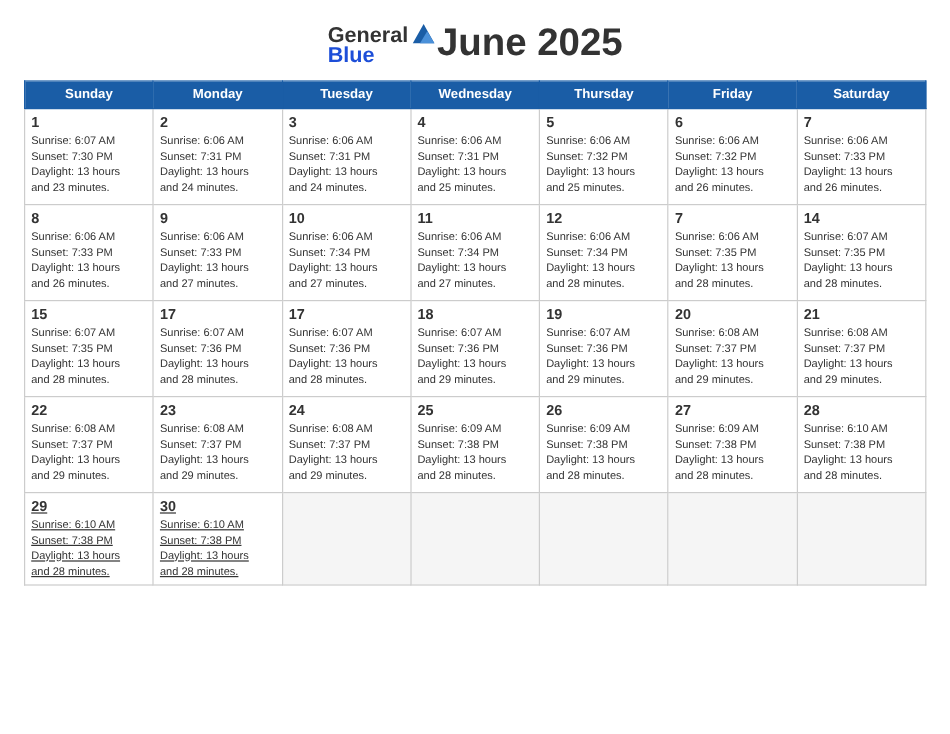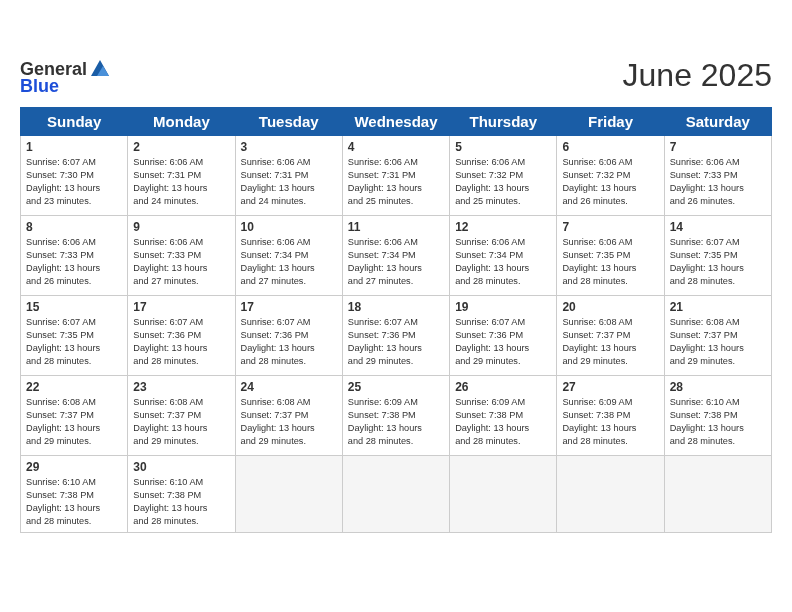--- a/index.html
+++ b/index.html
@@ -11,24 +11,23 @@
       overflow: hidden;
     }
     .page {
       width: 792px;
       height: 612px;
       padding: 18px 20px 10px 20px;
       background: #fff;
     }
     .header {
       display: flex;
-      justify-content: space-between;
+      justify-content: center;
       align-items: flex-start;
       margin-bottom: 10px;
-      margin-top: 40px;
     }
     .logo {
       display: flex;
       flex-direction: column;
       align-items: flex-start;
     }
     .logo-text {
       display: flex;
       align-items: center;
     }
@@ -45,58 +44,59 @@
     .logo-icon {
       width: 22px;
       height: 22px;
       margin-left: 2px;
     }
     .title-area {
       text-align: right;
     }
     .month-title {
       font-size: 32px;
-      font-weight: normal;
+      font-weight: bold;
       color: #333;
       line-height: 1.1;
     }
     .location {
       font-size: 14px;
       color: #555;
       margin-top: 2px;
     }
     .calendar {
       width: 100%;
       border-collapse: collapse;
       table-layout: fixed;
     }
     .calendar th {
       background: #1a5da6;
       color: #fff;
-      font-size: 15px;
+      font-size: 11px;
       font-weight: bold;
       text-align: center;
       padding: 5px 3px;
       border: 1px solid #1a5da6;
     }
     .calendar td {
       vertical-align: top;
       border: 1px solid #ccc;
       padding: 4px 5px;
       font-size: 9.5px;
       color: #333;
       background: #fff;
       height: 80px;
       width: 14.28%;
     }
     .calendar td.empty {
       background: #f5f5f5;
     }
     .calendar tr:last-child td {
       height: 70px;
+      text-decoration: underline;
     }
     .day-num {
       font-size: 12px;
       font-weight: bold;
       display: block;
       margin-bottom: 2px;
     }
     .cell-text {
       font-size: 9.2px;
       line-height: 1.4;

